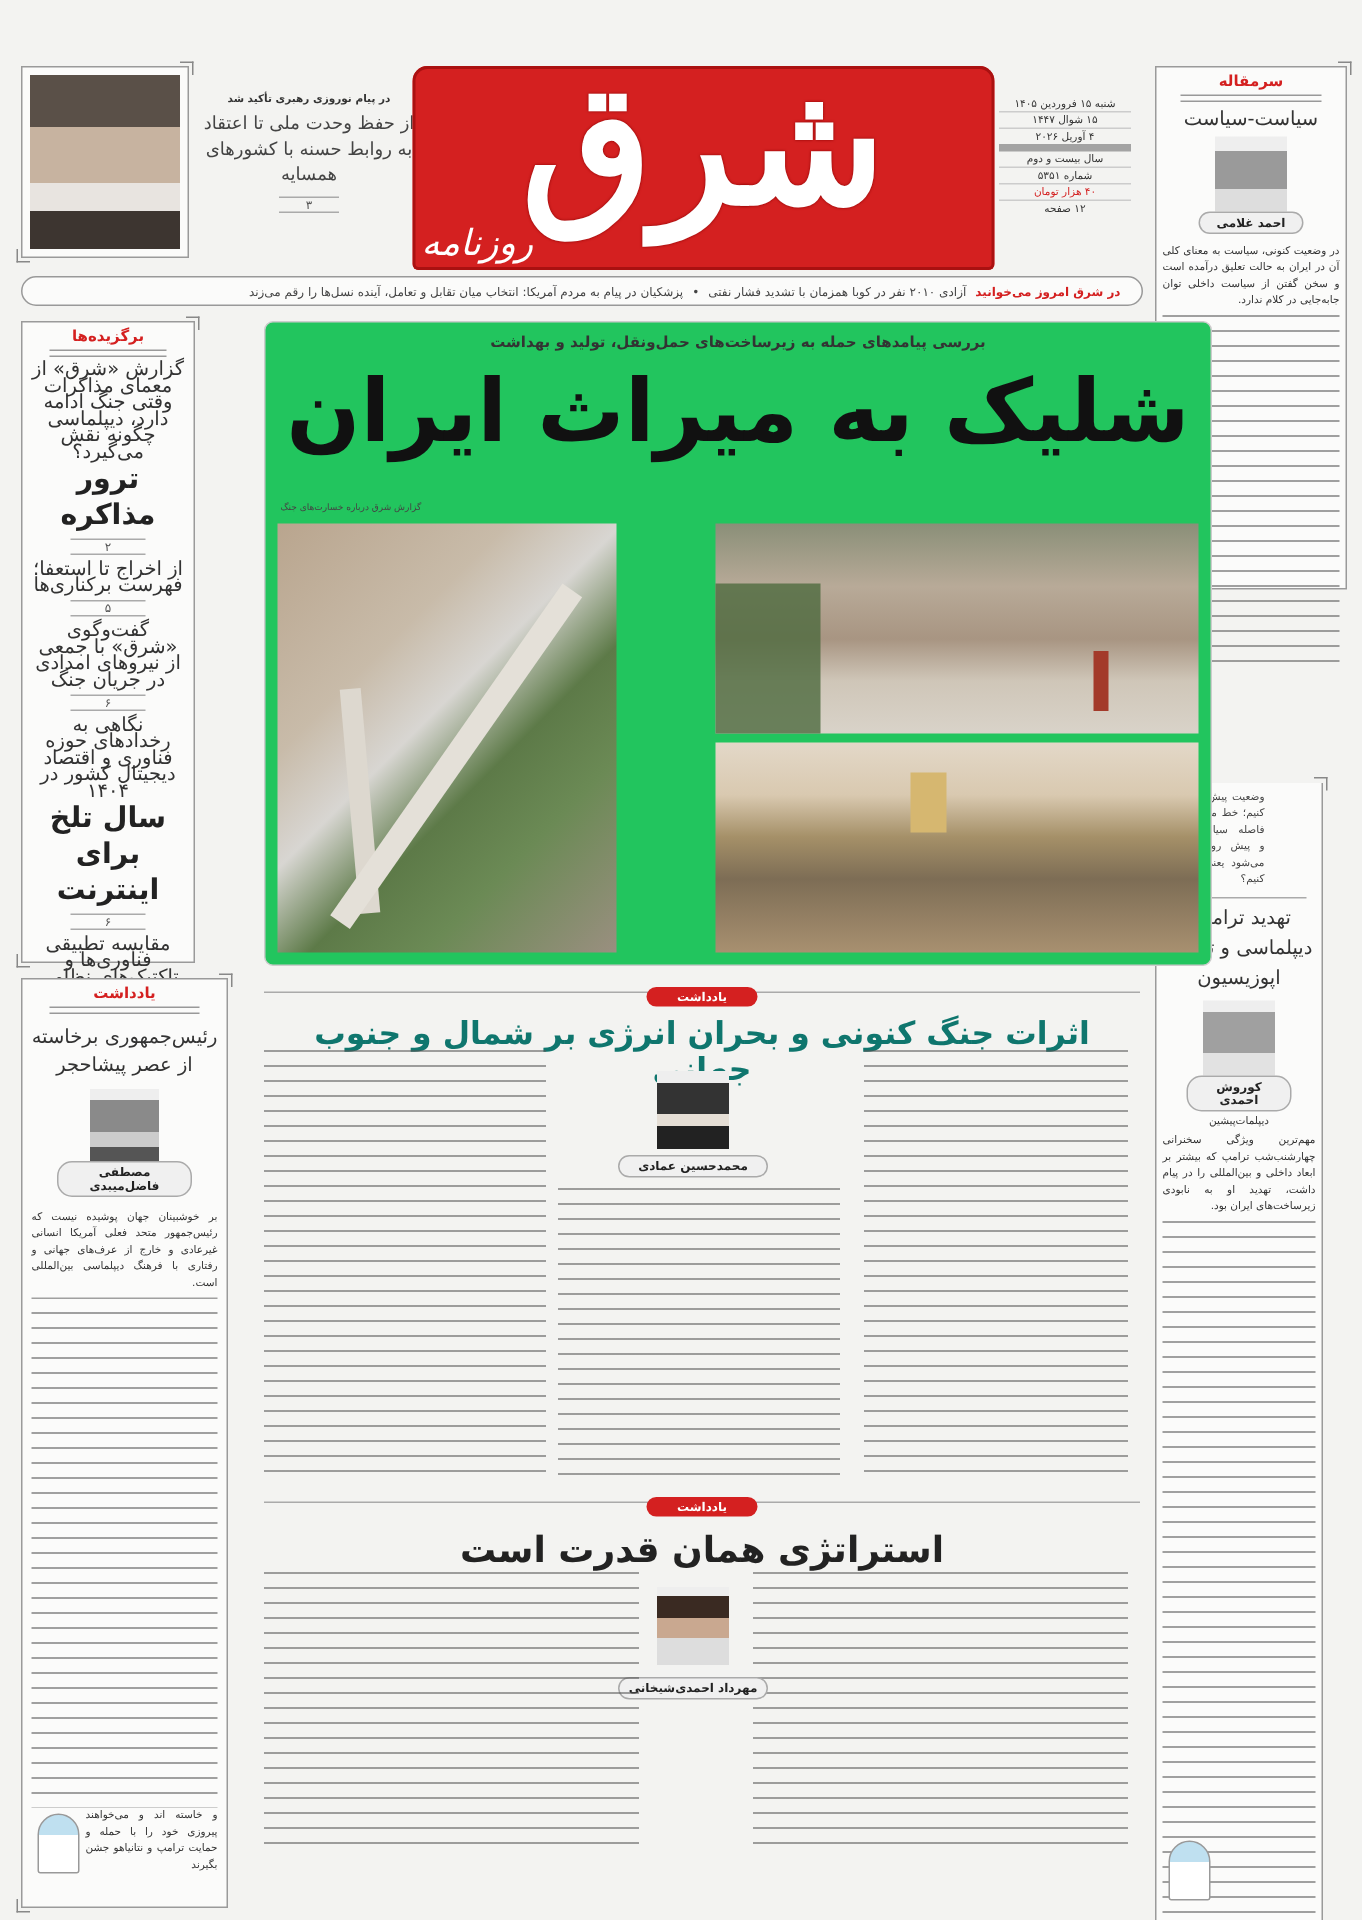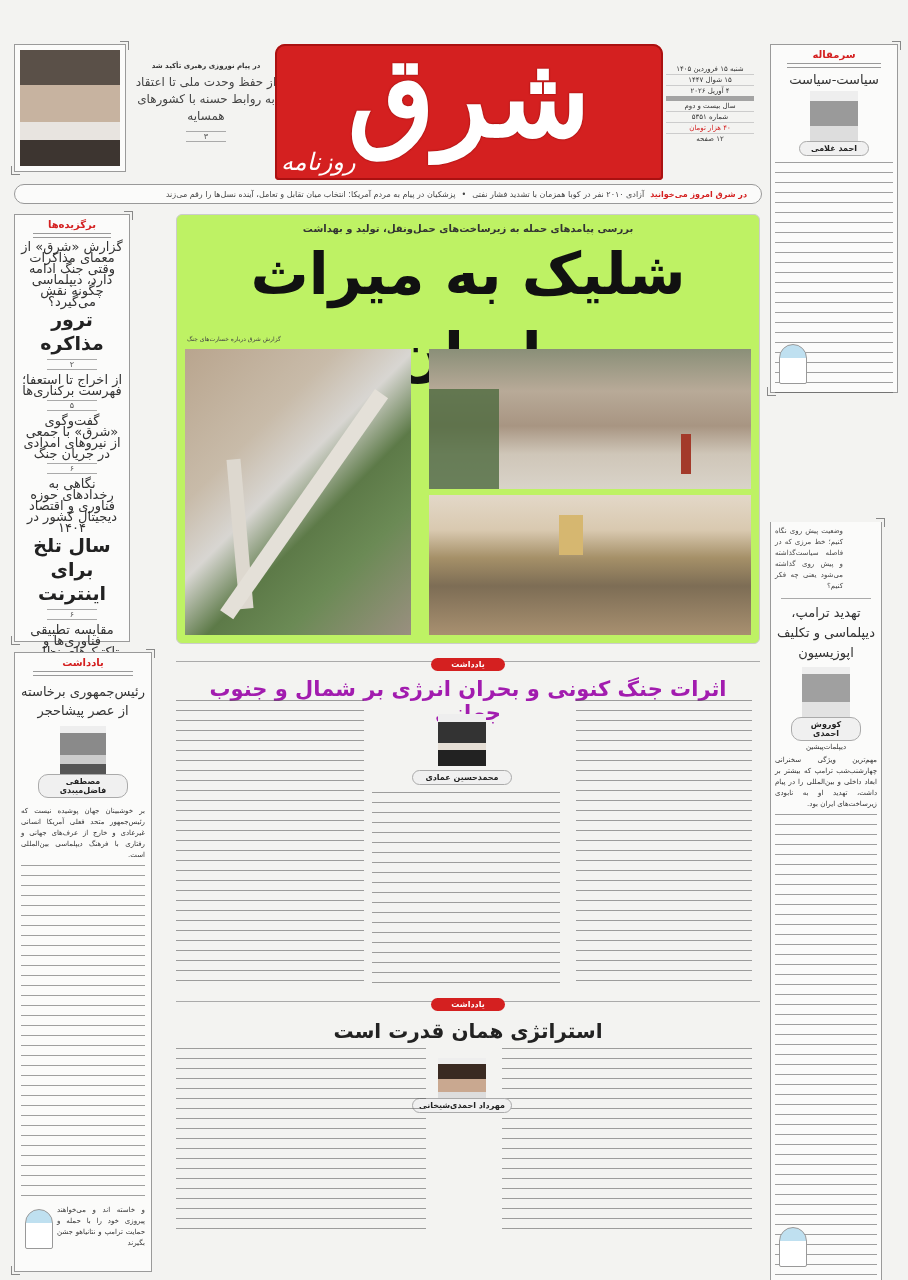--- a/index.html
+++ b/index.html
@@ -47,20 +47,21 @@
   <div style="color:#d42020;border-bottom:1px solid #ccc">۴۰ هزار تومان</div>
   <div>۱۲ صفحه</div>
 </div>
 
 <div class="frame" style="left:770px;top:44px;width:128px;height:349px;padding:4px">
   <div class="sect-title">سرمقاله</div>
   <div class="rule"></div>
   <div style="font-size:13px;text-align:center;color:#333;margin:4px 0">سیاست-سیاست</div>
   <div class="photo" style="width:48px;height:50px;margin:4px auto 0;background:linear-gradient(#eee 20%,#9a9a9a 20% 70%,#ddd 70%)"></div>
   <div class="namecap" style="width:70px;margin:0 auto 6px">احمد غلامی</div>
+  <div class="body-text">در وضعیت کنونی، سیاست به معنای کلی آن در ایران به حالت تعلیق درآمده است و سخن گفتن از سیاست داخلی توان جابه‌جایی در کلام ندارد.</div>
   <div class="lines" style="height:232px;margin-top:4px"></div>
   <div class="logo-badge" style="position:absolute;left:8px;bottom:8px"></div>
 </div>
 
 <div class="frame" style="left:770px;top:522px;width:112px;height:766px;padding:4px;border-top:none">
   <div class="body-text" style="padding-right:34px;margin-bottom:6px;color:#444">وضعیت پیش روی نگاه کنیم؛ خط مرزی که در فاصله سیاست‌گذاشته و پیش روی گذاشته می‌شود یعنی چه فکر کنیم؟</div>
   <div style="border-top:1px solid #aaa;margin:4px 6px"></div>
   <div style="font-size:13px;text-align:center;line-height:20px;color:#333;margin:4px 0">تهدید ترامپ، دیپلماسی و تکلیف اپوزیسیون</div>
   <div class="photo" style="width:48px;height:50px;margin:4px auto 0;background:linear-gradient(#eee 15%,#a0a0a0 15% 70%,#e2e2e2 70%)"></div>
   <div class="namecap" style="width:70px;margin:0 auto">کوروش احمدی</div>
@@ -116,49 +117,49 @@
   <div class="rule"></div>
   <div style="font-size:13px;text-align:center;line-height:19px;color:#333;margin:6px 0">رئیس‌جمهوری برخاسته از عصر پیشاحجر</div>
   <div class="photo" style="width:46px;height:48px;margin:6px auto 0;background:linear-gradient(#eee 15%,#8a8a8a 15% 60%,#ccc 60% 80%,#555 80%)"></div>
   <div class="namecap" style="width:90px;margin:0 auto 8px">مصطفی فاضل‌میبدی</div>
   <div class="body-text">بر خوشبینان جهان پوشیده نیست که رئیس‌جمهور متحد فعلی آمریکا انسانی غیرعادی و خارج از عرف‌های جهانی و رفتاری با فرهنگ دیپلماسی بین‌المللی است.</div>
   <div class="lines" style="height:340px;margin-top:4px"></div>
   <div class="body-text" style="padding-left:36px">و خاسته اند و می‌خواهند پیروزی خود را با حمله و حمایت ترامپ و نتانیاهو جشن بگیرند</div>
   <div class="logo-badge" style="position:absolute;left:10px;bottom:22px"></div>
 </div>
 
-<div class="abs" style="left:176px;top:214px;width:584px;height:430px;border:1px solid #ccc;border-radius:6px;background:#bef264">
+<div class="abs" style="left:176px;top:214px;width:632px;height:430px;border:1px solid #ccc;border-radius:6px;background:#22c55e">
   <div style="text-align:center;font-size:10px;font-weight:bold;margin-top:8px;color:#333">بررسی پیامدهای حمله به زیرساخت‌های حمل‌ونقل، تولید و بهداشت</div>
   <div style="text-align:center;font-size:58px;font-weight:bold;color:#111;line-height:80px;letter-spacing:-1px">شلیک به میراث ایران</div>
   <div style="position:absolute;left:10px;top:120px;font-size:6px;color:#444;direction:rtl">گزارش شرق درباره خسارت‌های جنگ</div>
   <div class="photo" style="position:absolute;left:8px;top:134px;width:226px;height:286px;background:linear-gradient(135deg,#b9a58e 0%,#c8bba9 30%,#d8d6d2 45%,#5d7a48 60%,#6b8a55 75%,#9a8f80 100%)">
     <div style="position:absolute;left:48px;top:110px;width:14px;height:150px;background:#ddd8cf;transform:rotate(-5deg)"></div>
     <div style="position:absolute;left:40px;top:40px;width:16px;height:270px;background:#e4e0d8;transform:rotate(35deg);transform-origin:top left;left:190px"></div>
   </div>
   <div class="photo" style="position:absolute;right:8px;top:134px;width:322px;height:140px;background:linear-gradient(#8a8f78 0%,#b8aa98 30%,#a89582 55%,#cfc6b8 75%,#d9d3c9 100%)">
     <div style="position:absolute;left:0;top:40px;width:70px;height:100px;background:#4d6a3e;opacity:.8"></div>
     <div style="position:absolute;right:60px;top:85px;width:10px;height:40px;background:#a33a2a"></div>
   </div>
   <div class="photo" style="position:absolute;right:8px;top:280px;width:322px;height:140px;background:linear-gradient(#e3d8c8 0%,#d9c9b0 25%,#a59068 45%,#7d6d55 65%,#a89070 100%)">
     <div style="position:absolute;left:130px;top:20px;width:24px;height:40px;background:#d6b770"></div>
   </div>
 </div>
 
 <div class="abs" style="left:176px;top:652px;width:584px;height:340px">
   <div style="position:absolute;left:0;right:0;top:9px;border-top:1px solid #aaa"></div>
   <div style="text-align:center;position:relative"><span class="pill">یادداشت</span></div>
-  <div style="text-align:center;font-size:21px;font-weight:bold;color:#a21caf;margin-top:6px">اثرات جنگ کنونی و بحران انرژی بر شمال و جنوب جهانی</div>
+  <div style="text-align:center;font-size:21px;font-weight:bold;color:#0f766e;margin-top:6px">اثرات جنگ کنونی و بحران انرژی بر شمال و جنوب جهانی</div>
   <div class="lines" style="position:absolute;right:8px;top:48px;width:176px;height:288px"></div>
   <div class="photo" style="position:absolute;left:262px;top:62px;width:48px;height:52px;background:linear-gradient(#eee 15%,#333 15% 55%,#e5ded5 55% 70%,#222 70%)"></div>
   <div class="namecap" style="position:absolute;left:236px;top:118px;width:100px">محمدحسین عمادی</div>
   <div class="lines" style="position:absolute;left:196px;top:140px;width:188px;height:196px"></div>
   <div class="lines" style="position:absolute;left:0;top:48px;width:188px;height:288px"></div>
 </div>
 
 <div class="abs" style="left:176px;top:992px;width:584px;height:280px">
   <div style="position:absolute;left:0;right:0;top:9px;border-top:1px solid #aaa"></div>
   <div style="text-align:center;position:relative"><span class="pill">یادداشت</span></div>
-  <div style="text-align:center;font-size:20px;font-weight:bold;color:#222;margin-top:8px">استراتژی همان قدرت است</div>
+  <div style="text-align:center;font-size:24px;font-weight:bold;color:#222;margin-top:8px">استراتژی همان قدرت است</div>
   <div class="lines" style="position:absolute;right:8px;top:56px;width:250px;height:184px"></div>
   <div class="photo" style="position:absolute;left:262px;top:66px;width:48px;height:52px;background:linear-gradient(#eee 12%,#3a2a22 12% 40%,#c9a890 40% 65%,#ddd 65%)"></div>
-  <div class="namecap" style="position:absolute;left:236px;top:106px;width:100px">مهرداد احمدی‌شیخانی</div>
+  <div class="namecap" style="position:absolute;left:236px;top:126px;width:100px">مهرداد احمدی‌شیخانی</div>
   <div class="lines" style="position:absolute;left:0;top:56px;width:250px;height:184px"></div>
 </div>
 
 </body></html>

